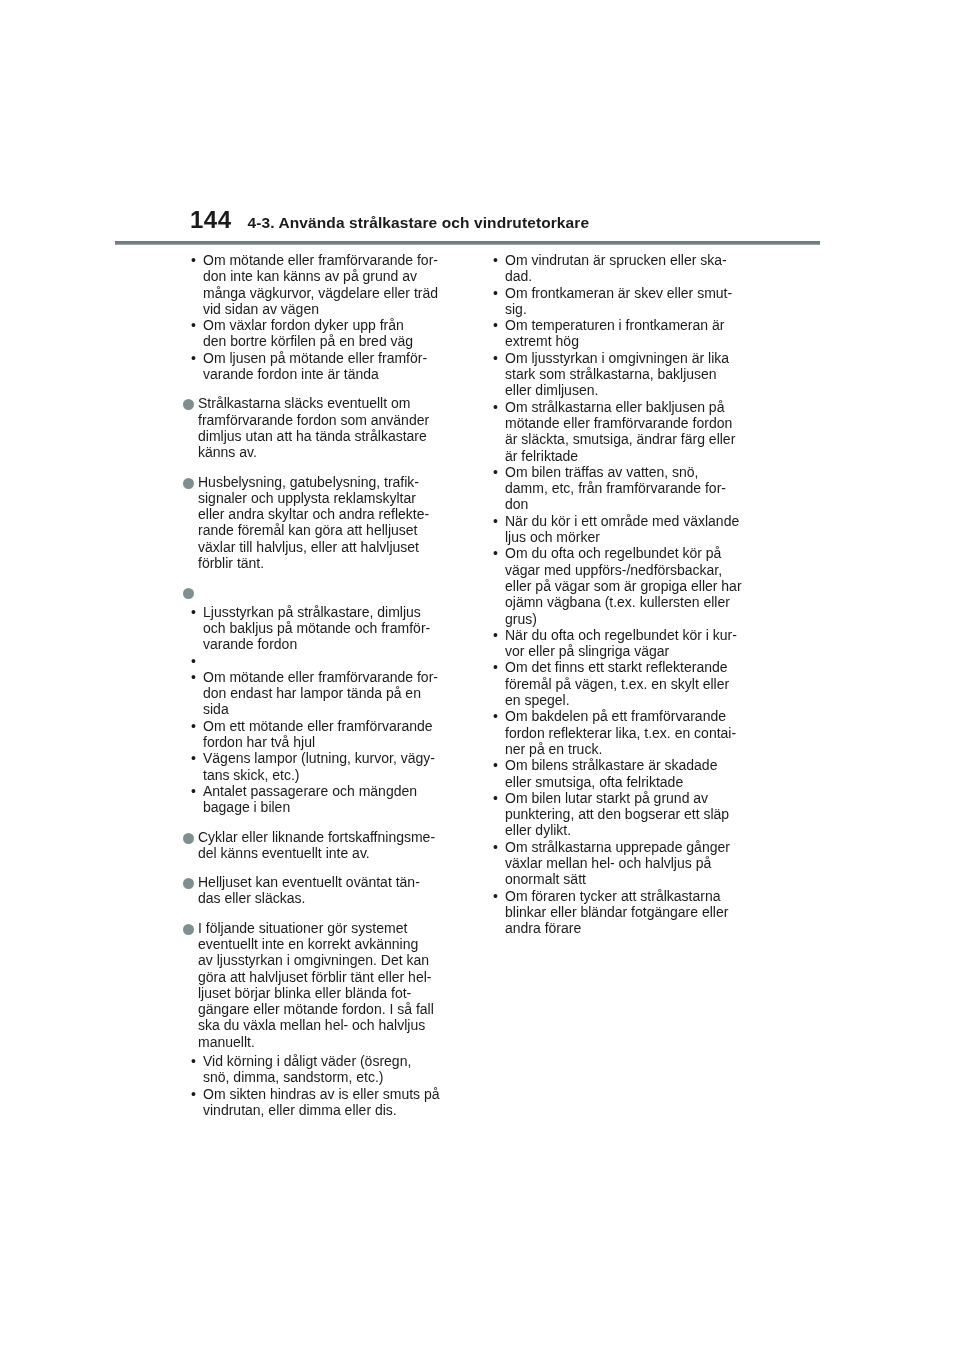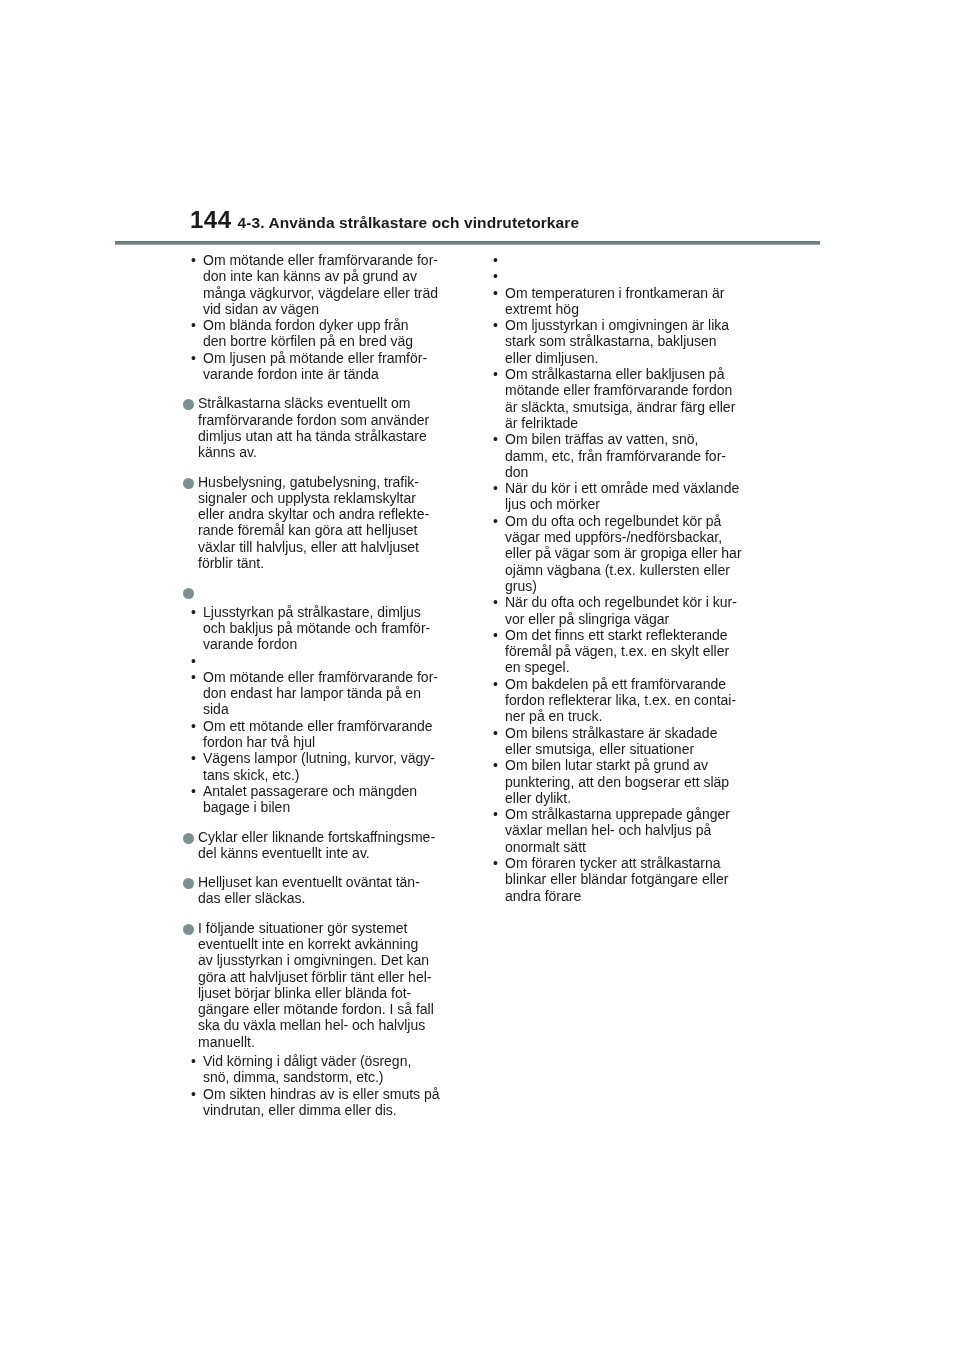--- a/index.html
+++ b/index.html
@@ -20,21 +20,21 @@
     align-items: baseline;
   }
   .page-number {
     font-size: 24px;
     font-weight: bold;
     letter-spacing: 0.5px;
   }
   .section-title {
     font-size: 15.5px;
     font-weight: bold;
-    margin-left: 6px;
+    margin-left: 16px;
     letter-spacing: 0.1px;
   }
   .rule {
     position: absolute;
     left: 115px;
     top: 241px;
     width: 705px;
     height: 4px;
     background: linear-gradient(to bottom, var(--rule-dark, #6d7b7d) 55%, var(--rule-light, #a9b3b3));
   }
@@ -87,21 +87,21 @@
   <div class="col col-left">
       <div class="item dot">
         <span class="marker">•</span>
         <span class="text">Om mötande eller framförvarande for-
 don inte kan känns av på grund av
 många vägkurvor, vägdelare eller träd
 vid sidan av vägen</span>
       </div>
       <div class="item dot">
         <span class="marker">•</span>
-        <span class="text">Om blända fordon dyker upp från
+        <span class="text">Om växlar fordon dyker upp från
 den bortre körfilen på en bred väg</span>
       </div>
       <div class="item dot">
         <span class="marker">•</span>
         <span class="text">Om ljusen på mötande eller framför-
 varande fordon inte är tända</span>
       </div>
       <div class="item circle">
         <span class="marker"></span>
         <span class="text">Strålkastarna släcks eventuellt om
@@ -179,23 +179,27 @@
       </div>
       <div class="item dot">
         <span class="marker">•</span>
         <span class="text">Om sikten hindras av is eller smuts på
 vindrutan, eller dimma eller dis.</span>
       </div>
     </div>
   <div class="col col-right">
       <div class="item dot">
         <span class="marker">•</span>
-      </div>
-      <div class="item dot">
-        <span class="marker">•</span>
+        <span class="text">Om vindrutan är sprucken eller ska-
+dad.</span>
+      </div>
+      <div class="item dot">
+        <span class="marker">•</span>
+        <span class="text">Om frontkameran är skev eller smut-
+sig.</span>
       </div>
       <div class="item dot">
         <span class="marker">•</span>
         <span class="text">Om temperaturen i frontkameran är
 extremt hög</span>
       </div>
       <div class="item dot">
         <span class="marker">•</span>
         <span class="text">Om ljusstyrkan i omgivningen är lika
 stark som strålkastarna, bakljusen
@@ -240,21 +244,21 @@
       </div>
       <div class="item dot">
         <span class="marker">•</span>
         <span class="text">Om bakdelen på ett framförvarande
 fordon reflekterar lika, t.ex. en contai-
 ner på en truck.</span>
       </div>
       <div class="item dot">
         <span class="marker">•</span>
         <span class="text">Om bilens strålkastare är skadade
-eller smutsiga, eller situationer</span>
+eller smutsiga, ofta felriktade</span>
       </div>
       <div class="item dot">
         <span class="marker">•</span>
         <span class="text">Om bilen lutar starkt på grund av
 punktering, att den bogserar ett släp
 eller dylikt.</span>
       </div>
       <div class="item dot">
         <span class="marker">•</span>
         <span class="text">Om strålkastarna upprepade gånger

